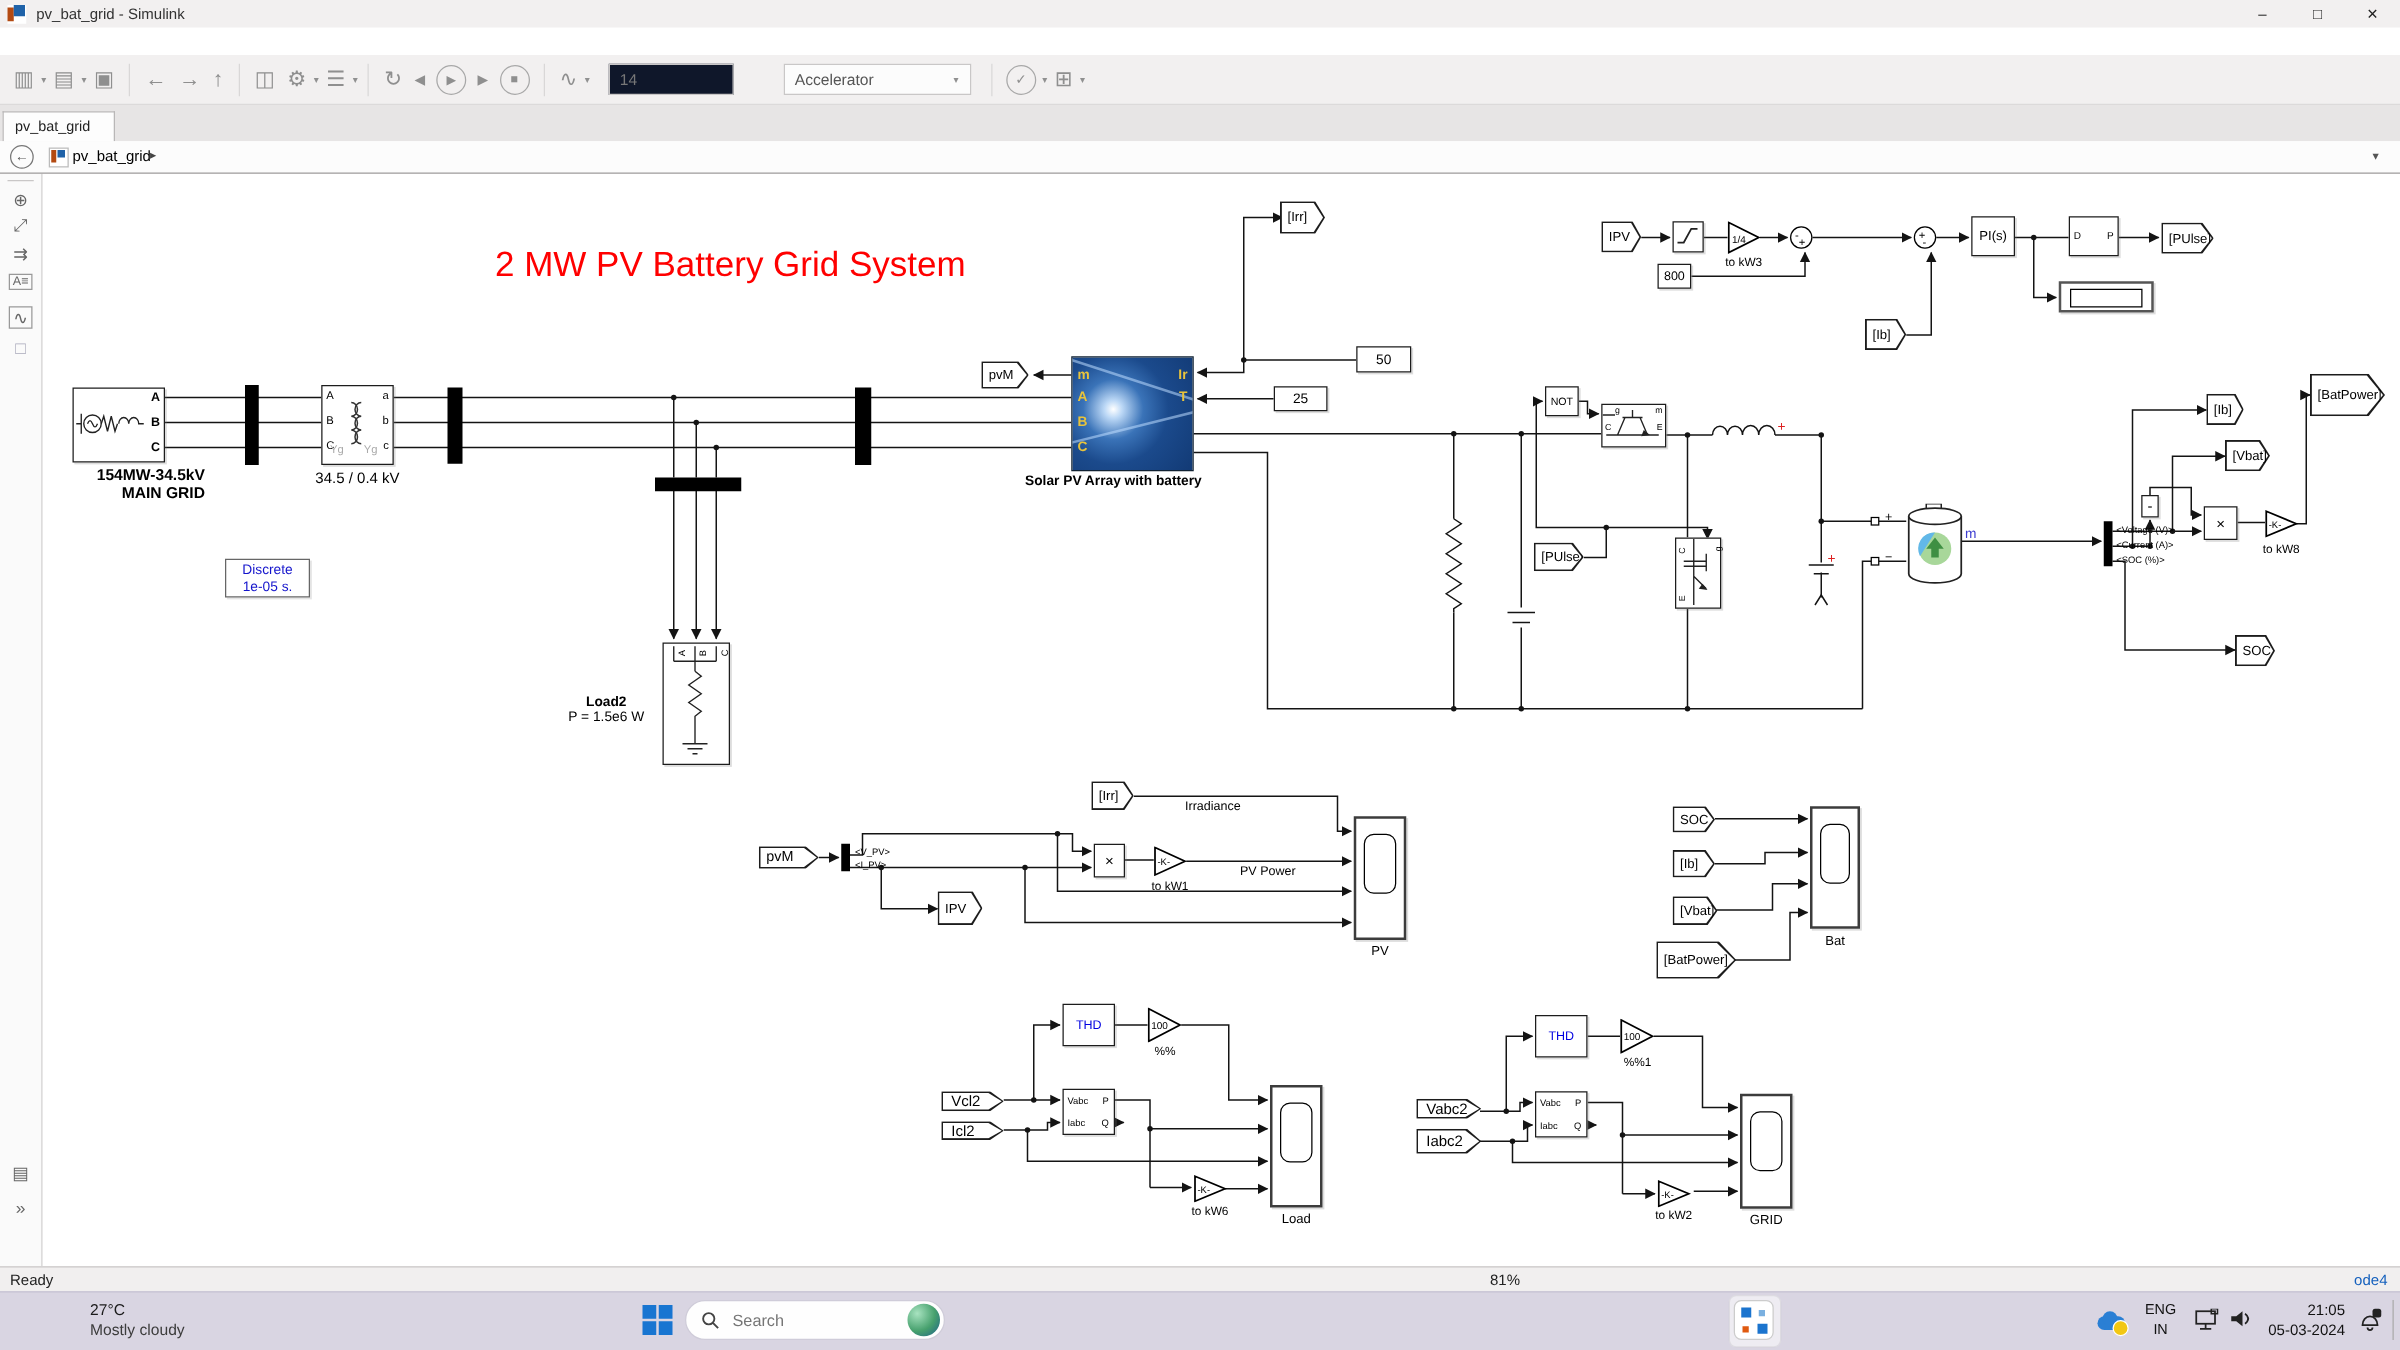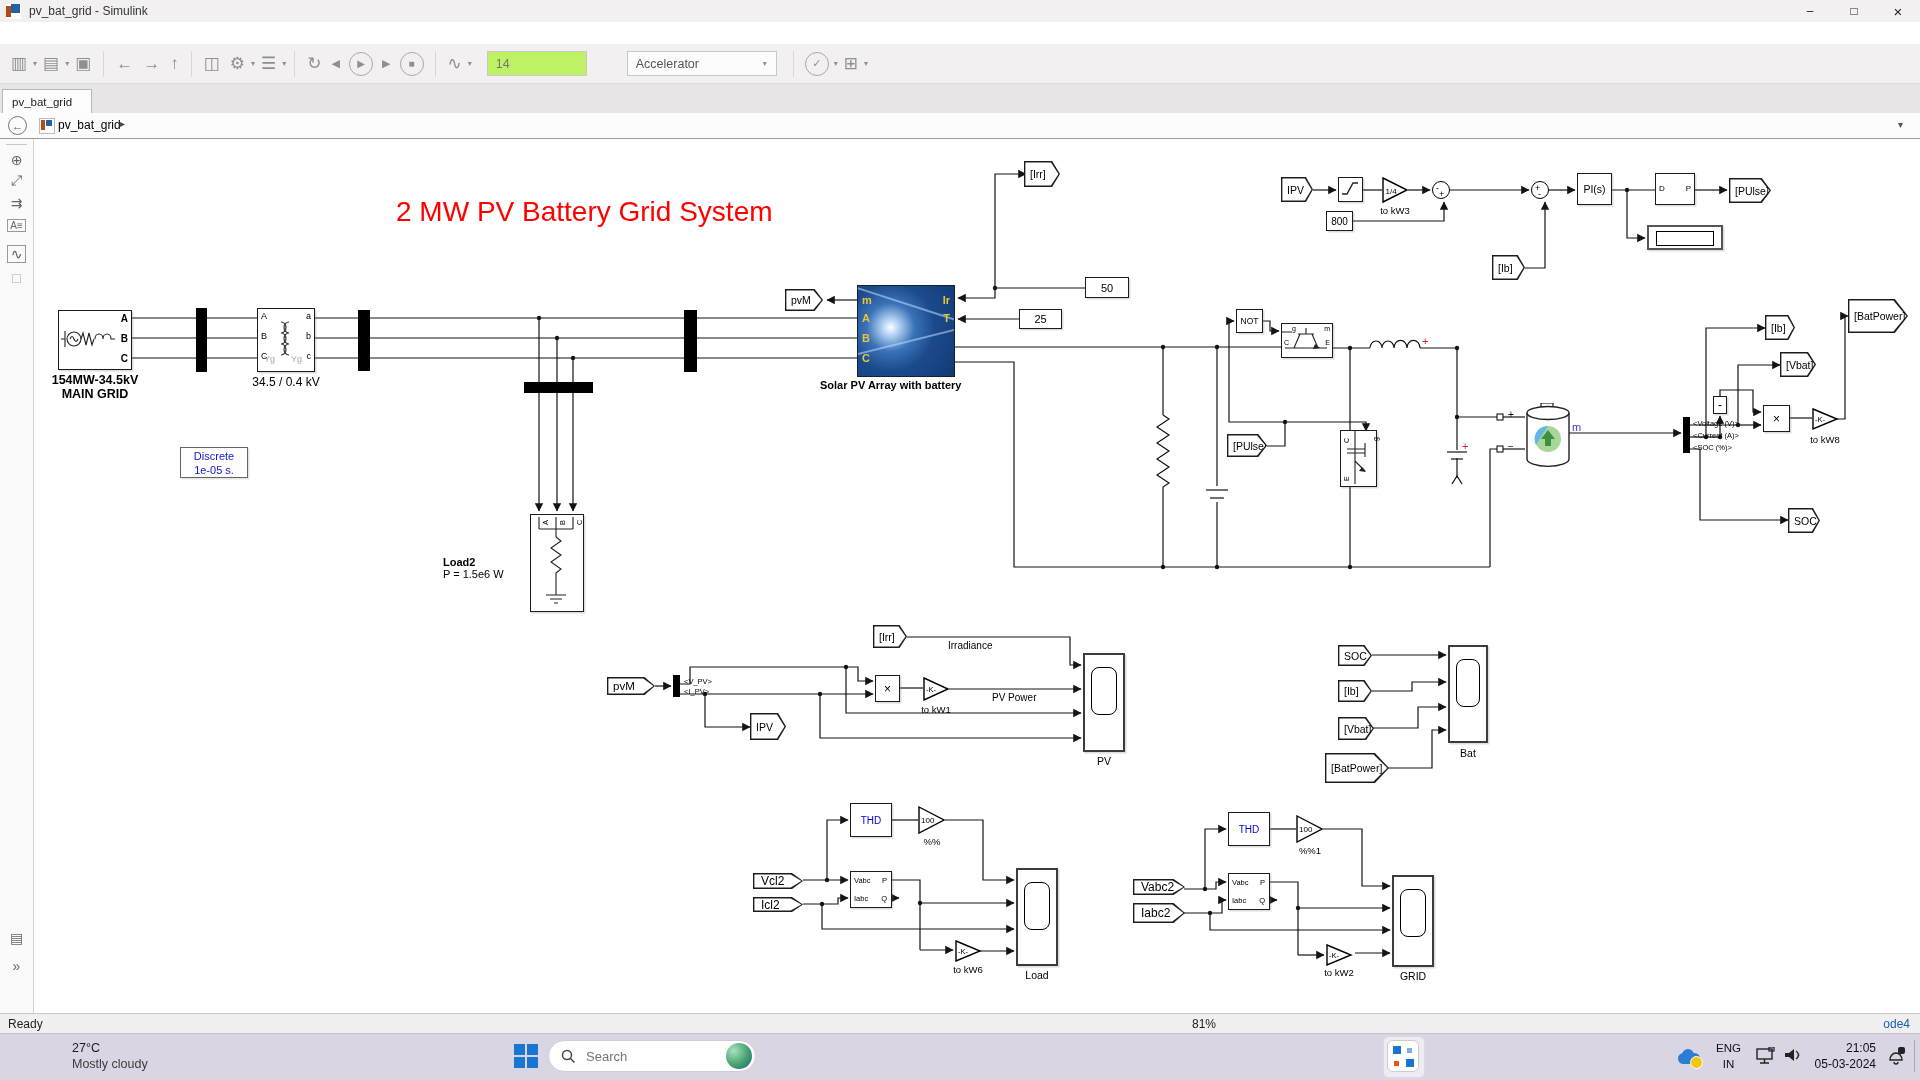--- a/index.html
+++ b/index.html
@@ -13,21 +13,21 @@
   .title-text{font-size:12px;color:#333;margin-left:8px;}
   .wbtns{margin-left:auto;display:flex;}
   .wbtn{width:44px;height:22px;display:flex;align-items:center;justify-content:center;font-size:12px;color:#222;}
   .menubar{position:absolute;left:0;top:22px;width:1920px;height:22px;background:#f2f0f0;display:flex;align-items:center;z-index:20;}
   .mi{padding:2px 10px;font-size:12.5px;color:#333;}
   .toolbar{position:absolute;left:0;top:44px;width:1920px;height:40px;background:#f2f0f0;border-bottom:1px solid #dcdada;display:flex;align-items:center;z-index:20;padding-left:6px;box-sizing:border-box;}
   .tbi{color:#8f8f8f;font-size:17px;margin:0 5px;display:inline-flex;align-items:center;}
   .tbi.round{width:22px;height:22px;border:1.5px solid #a8a8a8;border-radius:50%;justify-content:center;font-size:10px;margin:0 4px;}
   .caret{font-size:8px;color:#909090;margin:0 1px;}
   .tsep{width:1px;height:26px;background:#d9d7d7;margin:0 7px;}
-  .tfield{height:25px;border:1px solid #c9c7c7;background:#bef264;color:#777;font-size:12.5px;padding:0 8px;box-sizing:border-box;}
+  .tfield{height:25px;border:1px solid #c9c7c7;background:#0f172a;color:#777;font-size:12.5px;padding:0 8px;box-sizing:border-box;}
   .tmode{width:150px;height:25px;border:1px solid #c9c7c7;background:#fcfcfc;color:#555;font-size:12.5px;display:flex;align-items:center;padding:0 8px;box-sizing:border-box;margin-left:40px;}
   .tmode .caret{margin-left:auto;}
   .tabbar{position:absolute;left:0;top:84px;width:1920px;height:29px;background:#e7e5e5;z-index:20;}
   .tab{position:absolute;left:2px;top:5px;width:90px;height:24px;background:#fdfdfd;border:1px solid #b9b7b7;border-bottom:none;font-size:11.5px;color:#222;display:flex;align-items:center;padding-left:9px;box-sizing:border-box;}
   .crumbbar{position:absolute;left:0;top:113px;width:1920px;height:25px;background:#fcfcfc;border-bottom:1px solid #9d9b9b;z-index:20;}
   .crumb-ico{position:absolute;left:39px;top:5px;width:14px;height:14px;background:#fff;border:1px solid #bbb;}
   .crumb-ico i{position:absolute;left:1px;top:1px;width:4px;height:10px;background:#b34a12;}
   .crumb-ico b{position:absolute;left:6px;top:1px;width:6px;height:6px;background:#1f62a8;}
   .backcirc{position:absolute;left:8px;top:3px;width:17px;height:17px;border:1.2px solid #777;border-radius:50%;color:#555;font-size:11px;display:flex;align-items:center;justify-content:center;}
   
@@ -325,21 +325,21 @@
       <path d="M2,28 h4 M6,20 v16"></path>
         <circle cx="15" cy="28" r="7"></circle>
         <path d="M11,28 q2,-5 4,0 q2,5 4,0"></path>
       <path d="M22,28 l2,-6 3,12 3,-12 3,12 2,-6"></path>
       <path d="M36,28 a4,5 0 1 1 8,0 a4,5 0 1 1 8,0 h4"></path>
     </svg>
     <span class="pp" style="right:3px;top:2px;font-weight:bold;font-size:10px;">A</span>
     <span class="pp" style="right:3px;top:22px;font-weight:bold;font-size:10px;">B</span>
     <span class="pp" style="right:3px;top:42px;font-weight:bold;font-size:10px;">C</span>
   </div>
-  <div class="lbl" style="left:26px;top:373px;width:138px;text-align:center;font-weight:bold;font-size:12.5px;">
+  <div class="lbl" style="left:26px;top:373px;width:138px;text-align:right;font-weight:bold;font-size:12.5px;">
     <div>154MW-34.5kV</div>
       <div>MAIN GRID</div>
   </div>
 
   <div class="busbar" style="left:196px;top:308px;width:11px;height:64px;"></div>
   <div class="busbar" style="left:358px;top:310px;width:12px;height:61px;"></div>
   <div class="busbar" style="left:684px;top:310px;width:13px;height:62px;"></div>
   <div class="busbar" style="left:524px;top:382px;width:69px;height:11px;"></div>
 
   <div class="blk" style="left:257px;top:308px;width:58px;height:64px;">
@@ -366,21 +366,21 @@
   <div class="blk" style="left:530px;top:514px;width:54px;height:98px;">
     <svg width="50" height="94" style="position:absolute;left:0;top:0;stroke:#222;stroke-width:1.1;fill:none;">
       <path d="M8,2 V14 M25,2 V14 M42,2 V14 M8,14 H42 M25,14 V22"></path>
       <path d="M25,22 l5,4 -10,7 10,7 -10,7 10,7 -5,4 V80"></path>
       <path d="M15,80 H35 M19,84 H31 M23,88 H27"></path>
     </svg>
     <span class="pp rot" style="left:10px;top:10px;font-size:7.5px;">A</span>
     <span class="pp rot" style="left:27px;top:10px;font-size:7.5px;">B</span>
     <span class="pp rot" style="left:44px;top:10px;font-size:7.5px;">C</span>
   </div>
-  <div class="lbl" style="left:443px;top:556px;width:84px;text-align:left;">
+  <div class="lbl" style="left:443px;top:556px;width:84px;text-align:center;">
     <div style="font-weight:bold;">Load2</div>
       <div>P = 1.5e6 W</div>
   </div>
 
   <div class="pvblk">
     <span class="ray" style="left:-20%;top:20px;transform:rotate(18deg);"></span>
     <span class="ray" style="left:-30%;top:55px;transform:rotate(-14deg);"></span>
     <span style="left:4px;top:8px;">m</span>
     <span style="left:4px;top:26px;">A</span>
     <span style="left:4px;top:46px;">B</span>

